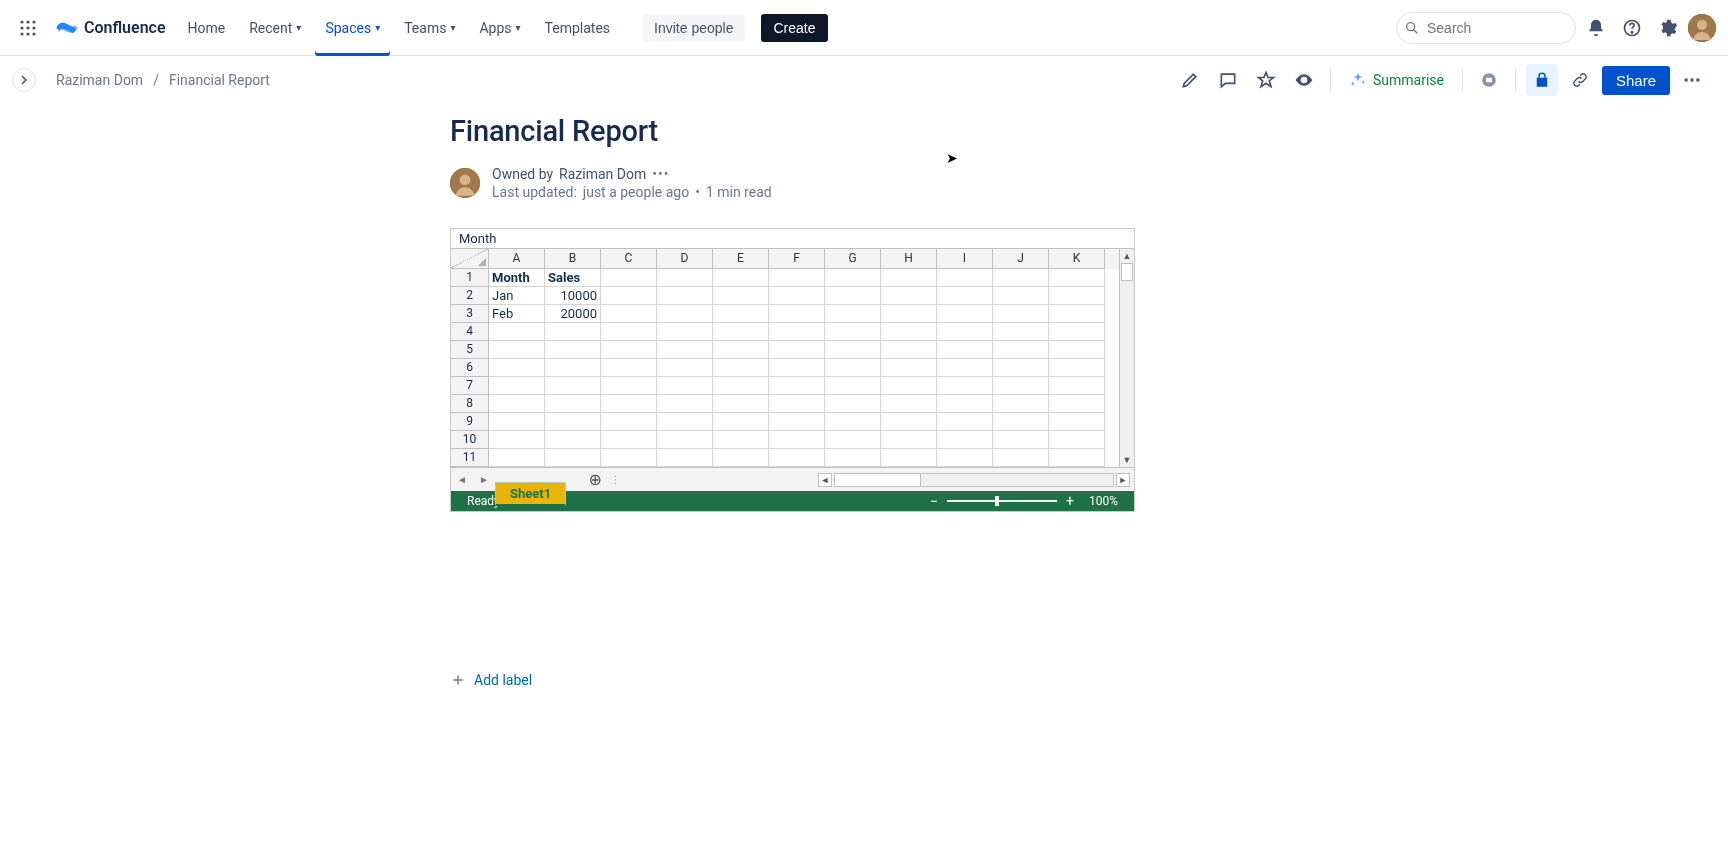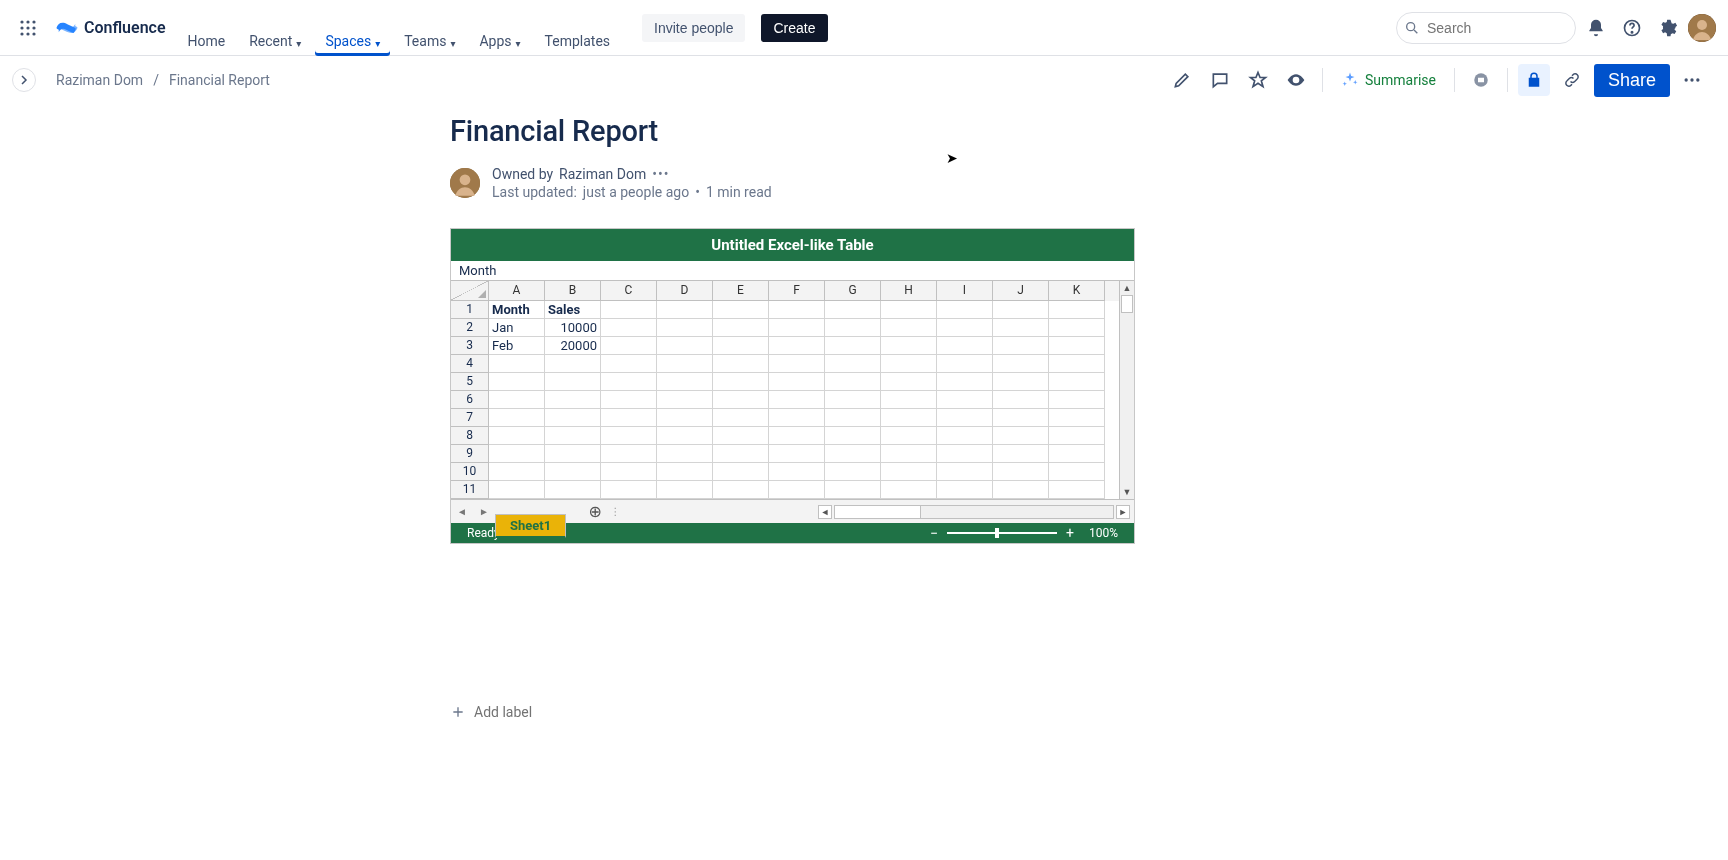--- a/index.html
+++ b/index.html
@@ -18,21 +18,21 @@
     height: 56px;
     display: flex;
     align-items: center;
     padding: 0 12px;
     border-bottom: 1px solid #dfe1e6;
     gap: 4px;
   }
   .app-switcher { width:32px; height:32px; display:flex; align-items:center; justify-content:center; border-radius:3px; cursor:pointer;}
   .logo { display:flex; align-items:center; gap:6px; padding:0 8px; cursor:pointer;}
   .logo-text { font-size:16px; font-weight:600; color:#172B4D;}
-  .nav-item { padding:7px 10px; font-size:14px; color:#42526E; cursor:pointer; display:flex; align-items:flex-end; gap:4px; border-radius:3px; height:56px; }
+  .nav-item { padding:7px 10px; font-size:14px; color:#42526E; cursor:pointer; display:flex; align-items:center; gap:4px; border-radius:3px; height:56px; }
   .nav-item.active { color:#0052CC; box-shadow: inset 0 -3px 0 #0052CC; }
   .chev { font-size:10px; }
   .btn { padding:6px 12px; border:none; border-radius:3px; font-size:14px; cursor:pointer; }
   .btn-subtle { background:#F4F5F7; color:#42526E; }
   .btn-primary { background:#0f172a; color:#fff; font-weight:500;}
   .nav-spacer { flex:1; }
   .search { position:relative; width:180px; }
   .search input { width:100%; height:32px; padding:0 10px 0 30px; border:1px solid #dfe1e6; border-radius:16px; background:#fff; font-size:14px; color:#6B778C;}
   .search svg { position:absolute; left:8px; top:8px; }
   .icon-btn { width:32px; height:32px; border-radius:50%; display:flex; align-items:center; justify-content:center; cursor:pointer; color:#42526E;}
@@ -52,21 +52,21 @@
     cursor:pointer; background:#fff; margin-right: 20px;
   }
   .breadcrumb { font-size:14px; color:#6B778C; display:flex; align-items:center; gap:10px;}
   .breadcrumb span.sep { color:#6B778C; }
   .breadcrumb .crumb { cursor:pointer; }
   .ph-actions { margin-left:auto; display:flex; align-items:center; gap:6px;}
   .ph-actions .icon-btn { width:32px; height:32px; border-radius:4px;}
   .ph-actions .icon-btn.active-blue { background:#E9F2FF; color:#0052CC;}
   .divider { width:1px; height:24px; background:#dfe1e6; margin:0 4px;}
   .summarise { display:flex; align-items:center; gap:6px; padding:4px 8px; cursor:pointer; color:#15803d; font-size:14px;}
-  .share-btn { background:#0052CC; color:#fff; padding:6px 14px; border-radius:3px; border:none; font-size:18px; cursor:pointer; font-weight:500;}
+  .share-btn { background:#0052CC; color:#fff; padding:6px 14px; border-radius:3px; border:none; font-size:15px; cursor:pointer; font-weight:500;}
 
   
   .content { padding: 10px 0 0 450px; }
   .page-title { font-size:29px; font-weight:500; color:#172B4D; margin-bottom:18px; letter-spacing:-0.2px;}
   .byline { display:flex; align-items:center; gap:12px; margin-bottom:8px;}
   .byline .avatar-sm { width:30px; height:30px; border-radius:50%; background:#8c6d3f; display:flex; align-items:center; justify-content:center; color:#fff; font-size:11px;}
   .byline-text { font-size:14px; color:#42526E; display:flex; flex-direction:column; gap:2px;}
   .byline-row { display:flex; align-items:center; gap:6px;}
   .byline .dots { color:#6B778C; cursor:pointer; letter-spacing:1px;}
 
@@ -98,21 +98,21 @@
   .hscroll .hthumb { position:absolute; left:0; top:0; bottom:0; width:86px; background:#fff; border-right:1px solid #c0c0c0;}
   .grip { width:6px; font-size:10px; color:#999; letter-spacing:-2px; padding:0 4px; cursor:col-resize;}
   .status-bar { height:20px; background:#1f7246; color:#fff; font-size:12px; display:flex; align-items:center; padding:0 16px;}
   .status-bar .spacer { flex:1; }
   .zoom { display:flex; align-items:center; gap:6px;}
   .zoom .zbtn { cursor:pointer; font-size:14px; width:14px; text-align:center;}
   .zoom .ztrack { width:110px; height:2px; background:#fff; position:relative;}
   .zoom .zthumb { position:absolute; left:48px; top:-4px; width:4px; height:10px; background:#fff;}
 
   
-  .add-label { display:flex; align-items:center; gap:8px; color:#737373; font-size:14px; margin-top:160px; cursor:pointer; width:fit-content;}
+  .add-label { display:flex; align-items:center; gap:8px; color:#0369a1; font-size:14px; margin-top:160px; cursor:pointer; width:fit-content;}
 
   .cursor-pointer { position:absolute; left:946px; top:150px; font-size:14px; color:#000; pointer-events:none;}
 </style>
 </head>
 <body>
 
 <div class="topnav">
   <div class="app-switcher">
     <svg width="18" height="18" viewBox="0 0 18 18">
         <g fill="#42526E">
@@ -288,21 +288,20 @@
       <div class="byline-row" style="color:#6B778C;">
         <span>Last updated: </span>
         <span>just a people ago</span>
         <span>•</span>
         <span>1 min read</span>
       </div>
     </div>
   </div>
 
   <div class="sheet-widget">
-    <div class="sheet-title">Untitled Excel-like Table</div>
     <div class="name-box-row">Month</div>
     <div class="grid-wrap">
       <div class="col-headers">
         <div class="row-header-corner"></div>
         <div class="col-h">A</div>
         <div class="col-h">B</div>
         <div class="col-h">C</div>
         <div class="col-h">D</div>
         <div class="col-h">E</div>
         <div class="col-h">F</div>

